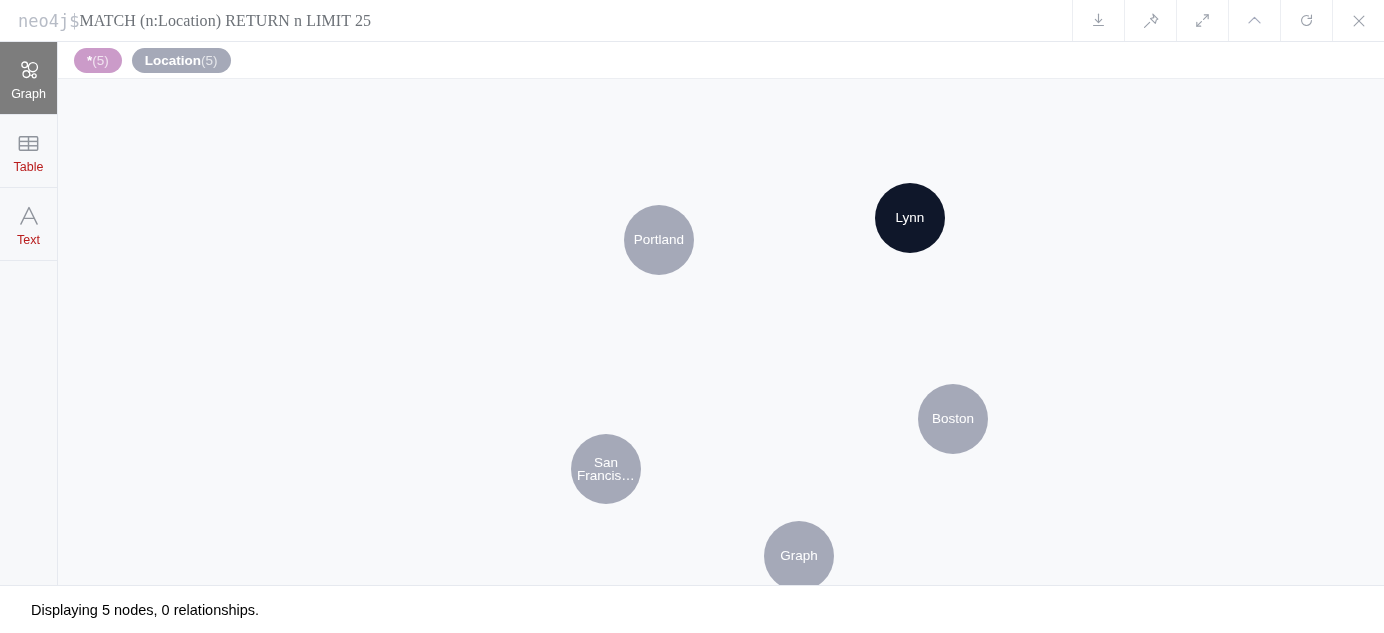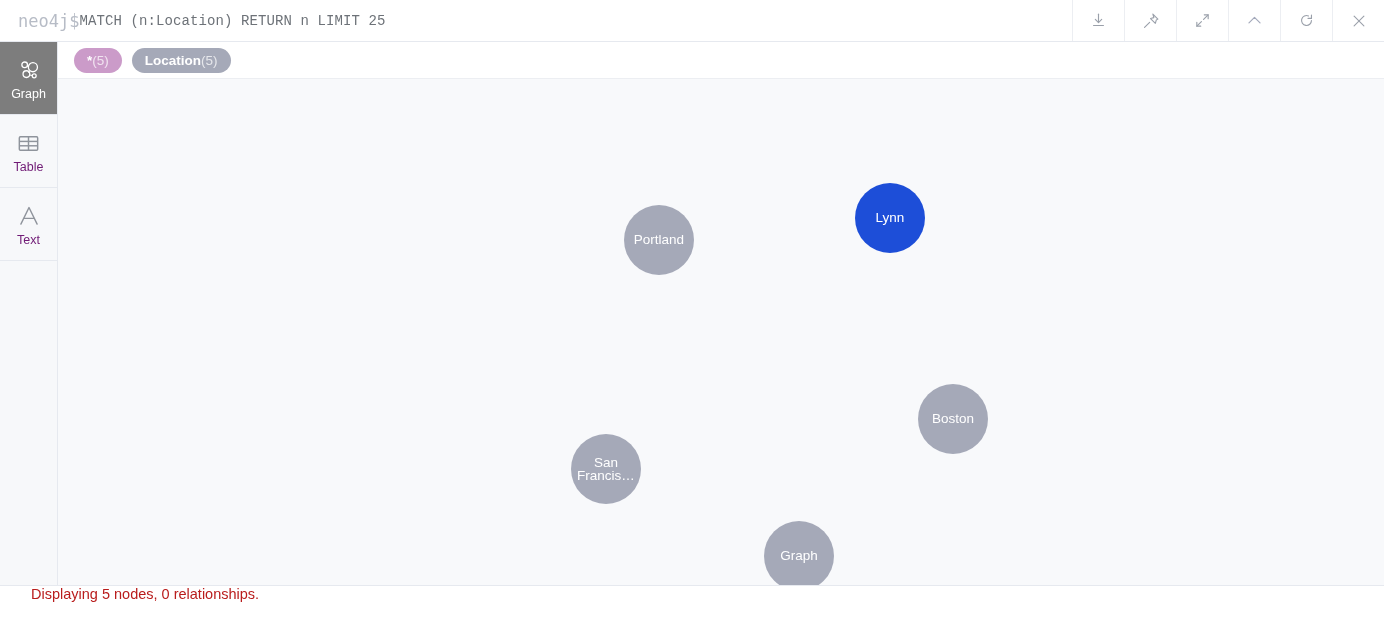--- a/index.html
+++ b/index.html
@@ -41,22 +41,22 @@
     overflow: hidden;
     white-space: nowrap;
   }
   .prompt {
     font-family: "DejaVu Sans Mono", monospace;
     font-size: 17px;
     color: #b7bcc6;
     letter-spacing: 0px;
   }
   .query-text {
-    font-family: Liberation Mono, monospace;
-    font-size: 14px;
+    font-family: Liberation Serif, serif;
+    font-size: 16px;
     color: #6d7278;
     letter-spacing: 0.1px;
   }
   .header-actions {
     display: flex;
     align-items: stretch;
     flex: 0 0 auto;
   }
   .hbtn {
     width: 51px;
@@ -100,21 +100,21 @@
   .side-item .si-icon {
     height: 30px;
     display: flex;
     align-items: center;
     justify-content: center;
     margin-bottom: 3px;
   }
   .side-item .si-label {
     font-size: 12.5px;
     line-height: 1;
-    color: #701a75;
+    color: #b91c1c;
   }
   .side-item.active {
     background: #7d7d7d;
   }
   .side-item.active .si-label { color: #ffffff; }
   .sidebar-filler {
     flex: 1 1 auto;
     background: #f7f8fa;
   }
 
@@ -178,23 +178,24 @@
   }
   .node .nlabel .ln { display: block; }
 
   
   .statusbar {
     height: 47px;
     min-height: 47px;
     background: #ffffff;
     border-top: 1px solid #e6e9ef;
     display: flex;
+    align-items: center;
     padding-left: 31px;
     font-size: 14.5px;
-    color: #b91c1c;
+    color: #000000;
   }
 </style>
 </head>
 <body>
 
 <div class="frame">
 
   <div class="header">
     <div class="query-area">
       <span class="prompt">neo4j$</span>
@@ -318,21 +319,21 @@
             <span class="chip-count">(5)</span>
         </span>
       </div>
 
       <div class="canvas" id="graph-canvas">
           <div class="node" style="width: 70px; height: 70px; left: 566px; top: 126px; background: rgb(165, 169, 184);">
             <span class="nlabel">
               <span class="ln">Portland</span>
             </span>
           </div>
-          <div class="node" style="width: 70px; height: 70px; left: 797px; top: 104px; background: #1d4ed8;">
+          <div class="node" style="width: 70px; height: 70px; left: 817px; top: 104px; background: #0f172a;">
             <span class="nlabel">
               <span class="ln">Lynn</span>
             </span>
           </div>
           <div class="node" style="width: 70px; height: 70px; left: 513px; top: 355px; background: rgb(165, 169, 184);">
             <span class="nlabel">
               <span class="ln">San</span>
               <span class="ln">Francis…</span>
             </span>
           </div>

